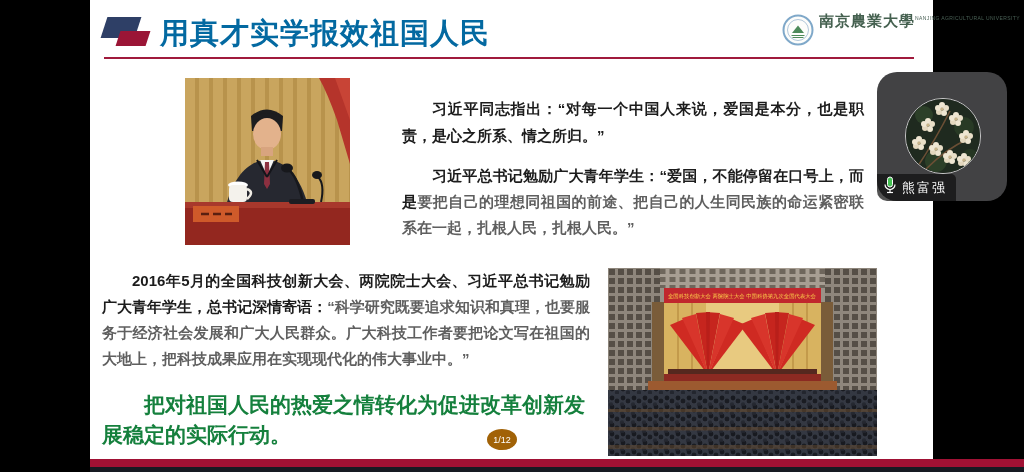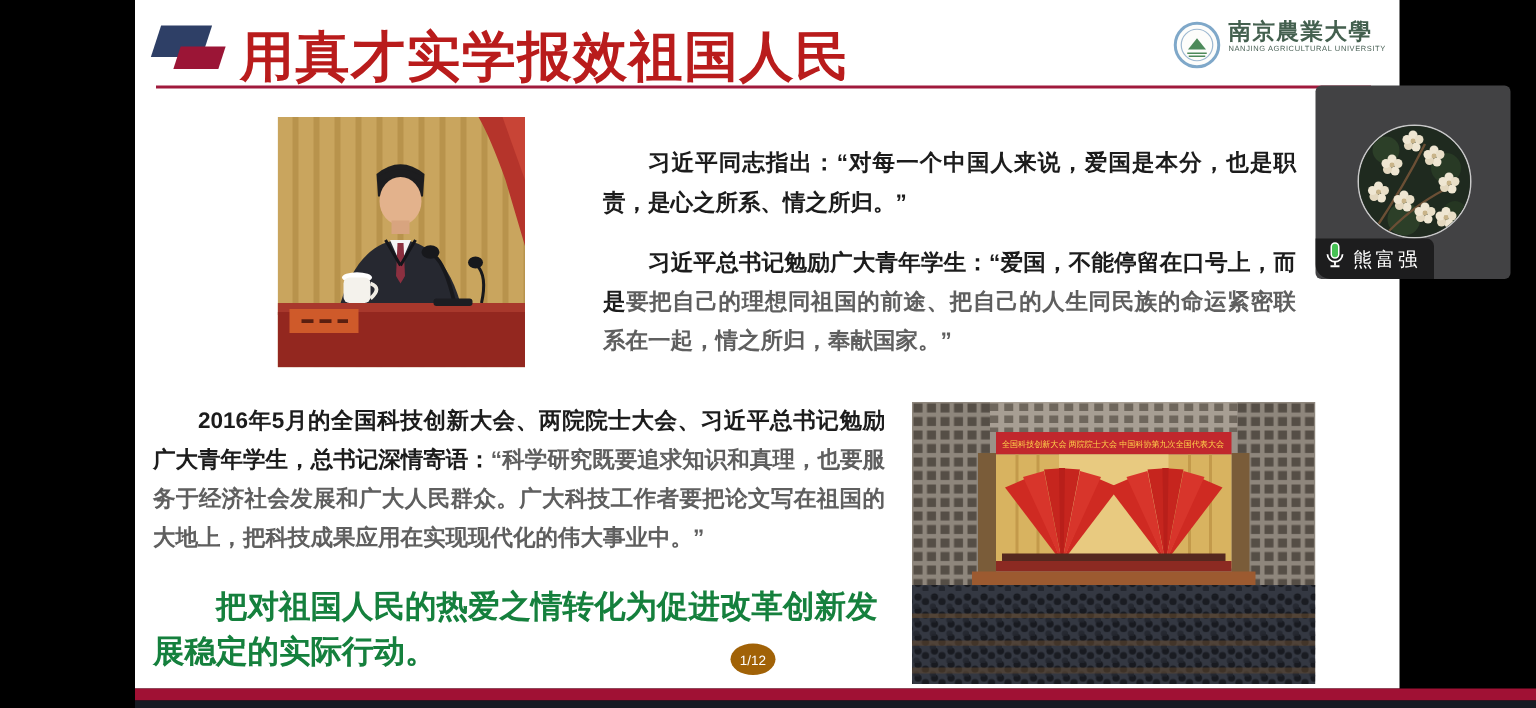--- a/index.html
+++ b/index.html
@@ -8,46 +8,46 @@
   .stage{position:relative;width:1024px;height:472px;background:#000;}
 
   
   .slide{position:absolute;left:90px;top:0;width:843px;height:459px;background:#ffffff;}
   .bottom-red{position:absolute;left:90px;top:459px;width:934px;height:8px;background:#a01134;}
   .bottom-navy{position:absolute;left:90px;top:467px;width:934px;height:5px;background:#161a22;}
 
   
   .deco-navy{position:absolute;left:14px;top:17px;width:34px;height:21px;background:#2e3f66;transform:skewX(-18deg);}
   .deco-red{position:absolute;left:28px;top:31px;width:30px;height:15px;background:#9b1536;transform:skewX(-18deg);}
-  .title{position:absolute;left:70px;top:14px;font-size:36px;font-weight:700;color:#b91c1c;letter-spacing:1px;white-space:nowrap;}
+  .title{position:absolute;left:70px;top:14px;font-size:29px;font-weight:700;color:#0369a1;letter-spacing:1px;white-space:nowrap;}
   .title-underline{position:absolute;left:14px;top:57px;width:810px;height:2px;background:#a01a3c;}
 
   .logo{position:absolute;left:692px;top:14px;display:flex;gap:5px;align-items:flex-start;}
-  .logo-text{display:flex;flex-direction:column;line-height:1;}
+  .logo-text{display:flex;line-height:1;}
   .logo-zh{font-family:"DejaVu Serif","Liberation Serif",serif;font-weight:700;font-size:15px;color:#44604f;letter-spacing:1px;white-space:nowrap;}
   .logo-en{font-size:5px;color:#4a6156;letter-spacing:.4px;margin-top:2px;white-space:nowrap;}
 
   
   .para{position:absolute;color:#1c1c1c;font-weight:700;font-size:15px;line-height:27px;text-indent:2em;text-align:justify;}
   .p1{left:312px;top:80px;width:462px;}
   .p2{left:312px;top:148px;width:462px;line-height:26px;}
   .p3{left:12px;top:253px;width:488px;line-height:26px;}
   .quote-gray{color:#5f5f5f;}
   .emphasis{position:absolute;left:12px;top:390px;width:488px;font-size:21px;line-height:30px;
             color:#15803d;font-weight:700;text-indent:2em;}
 
   .page-pill{position:absolute;left:397px;top:429px;width:30px;height:21px;border-radius:50%;
              background:#a16207;color:#fff;font-size:9px;display:flex;align-items:center;justify-content:center;}
 
   .photo{position:absolute;overflow:hidden;}
   .xi-photo{left:95px;top:78px;width:165px;height:167px;}
   .conf-photo{left:518px;top:268px;width:269px;height:188px;}
 
   
-  .tile{position:absolute;left:877px;top:57px;width:130px;height:129px;background:#424244;border-radius:4px;}
+  .tile{position:absolute;left:877px;top:72px;width:130px;height:129px;background:#424244;border-radius:20px;}
   .avatar{position:absolute;left:28px;top:26px;width:74px;height:74px;border-radius:50%;overflow:hidden;
           border:1.5px solid rgba(235,235,235,.8);}
   .namebar{position:absolute;left:0;bottom:0;height:27px;background:rgba(15,15,15,.72);
            border-radius:0 5px 0 10px;display:flex;align-items:center;gap:5px;padding:0 9px 0 6px;}
   .pname{color:#fff;font-size:13px;letter-spacing:2px;white-space:nowrap;}
 </style>
 </head>
 <body>
 
 <div class="stage">
@@ -103,21 +103,21 @@
         <rect x="44" y="107" width="18" height="17" rx="4" fill="#f4f2ec"></rect>
         <path d="M62,111 q8,3 0,10" stroke="#efece4" stroke-width="2.5" fill="none"></path>
         <rect x="8" y="128" width="46" height="16" fill="#cf5a2a"></rect>
         <path d="M16,136 h8 M28,136 h8 M40,136 h7" stroke="#5a1f10" stroke-width="2.5"></path>
         <rect x="104" y="121" width="26" height="5" rx="2" fill="#1c1d22"></rect>
       </svg>
     </div>
 
     <p class="para p1"><span>习近平同志指出：“对每一个中国人来说，爱国是本分，也是职责，是心之所系、情之所归。”</span></p>
 
-    <p class="para p2"><span>习近平总书记勉励广大青年学生：“爱国，不能停留在口号上，而是</span><span class="quote-gray">要把自己的理想同祖国的前途、把自己的人生同民族的命运紧密联系在一起，情之所归，奉献国家。”</span></p>
+    <p class="para p2"><span>习近平总书记勉励广大青年学生：“爱国，不能停留在口号上，而是</span><span class="quote-gray">要把自己的理想同祖国的前途、把自己的人生同民族的命运紧密联系在一起，扎根人民，扎根人民。”</span></p>
 
     <p class="para p3"><span>2016年5月的全国科技创新大会、两院院士大会、习近平总书记勉励广大青年学生，总书记深情寄语：</span><span class="quote-gray">“科学研究既要追求知识和真理，也要服务于经济社会发展和广大人民群众。广大科技工作者要把论文写在祖国的大地上，把科技成果应用在实现现代化的伟大事业中。”</span></p>
 
     <div class="emphasis">把对祖国人民的热爱之情转化为促进改革创新发展稳定的实际行动。</div>
 
     <div class="page-pill">1/12</div>
 
     <div class="photo conf-photo">
       <svg width="269" height="188" viewBox="0 0 269 188">
         <defs>

